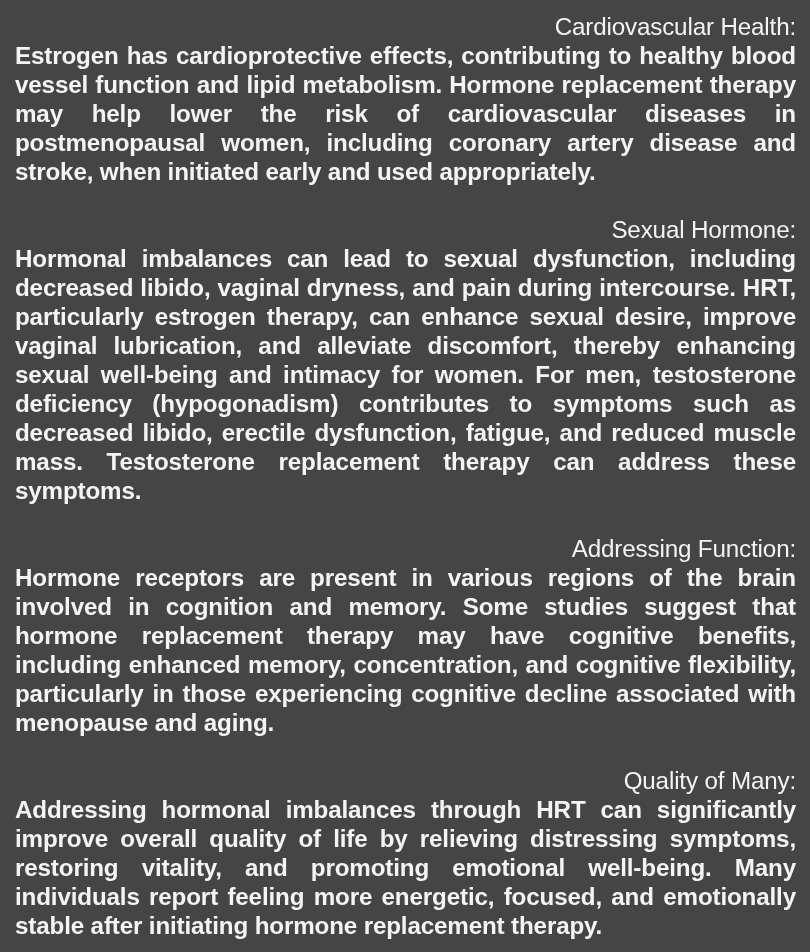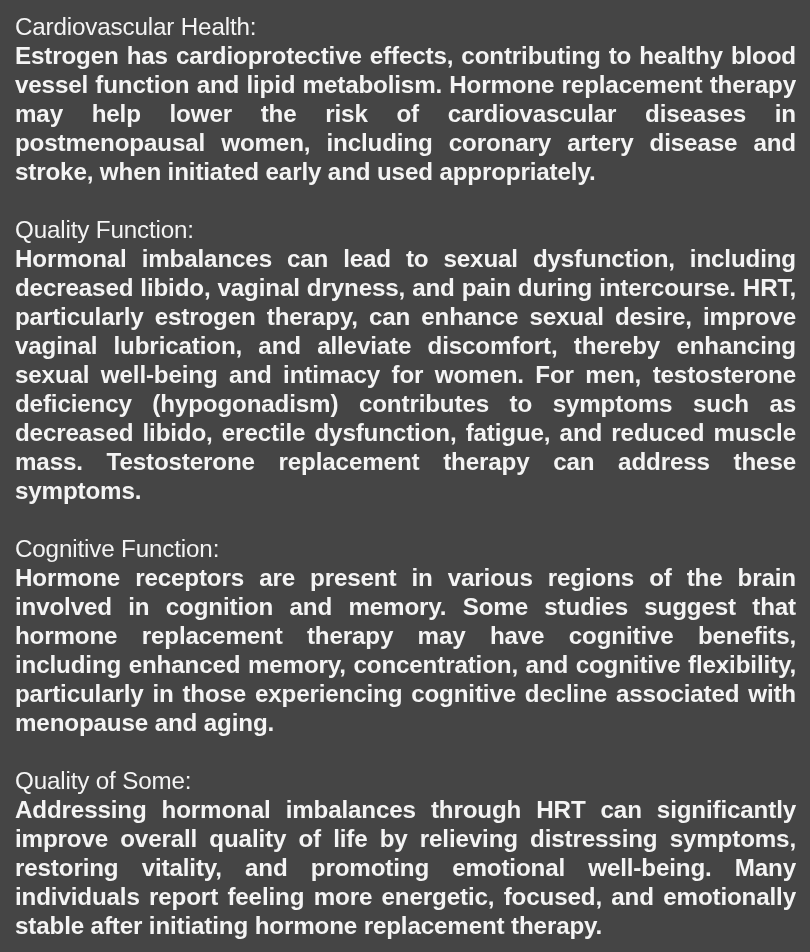--- a/index.html
+++ b/index.html
@@ -20,21 +20,21 @@
       font-family: "Liberation Sans", sans-serif;
       font-size: 24.2px;
       line-height: 29px;
       letter-spacing: -0.15px;
     }
     .section {
       margin: 0 0 29px 0;
     }
     .section-title {
       display: block;
-      text-align: left;
+      text-align: right;
       margin: 0;
       font-weight: normal;
       font-size: inherit;
     }
     .section-body {
       display: block;
       margin: 0;
       text-align: justify;
       text-align-last: left;
       hyphens: none;
@@ -45,27 +45,27 @@
 <body>
 
 <div class="page">
 
   <section class="section">
     <h2 class="section-title">Cardiovascular Health:</h2>
     <p class="section-body">Estrogen has cardioprotective effects, contributing to healthy blood vessel function and lipid metabolism. Hormone replacement therapy may help lower the risk of cardiovascular diseases in postmenopausal women, including coronary artery disease and stroke, when initiated early and used appropriately.</p>
   </section>
 
   <section class="section">
-    <h2 class="section-title">Quality Function:</h2>
+    <h2 class="section-title">Sexual Hormone:</h2>
     <p class="section-body">Hormonal imbalances can lead to sexual dysfunction, including decreased libido, vaginal dryness, and pain during intercourse. HRT, particularly estrogen therapy, can enhance sexual desire, improve vaginal lubrication, and alleviate discomfort, thereby enhancing sexual well-being and intimacy for women. For men, testosterone deficiency (hypogonadism) contributes to symptoms such as decreased libido, erectile dysfunction, fatigue, and reduced muscle mass. Testosterone replacement therapy can address these symptoms.</p>
   </section>
 
   <section class="section">
-    <h2 class="section-title">Cognitive Function:</h2>
+    <h2 class="section-title">Addressing Function:</h2>
     <p class="section-body">Hormone receptors are present in various regions of the brain involved in cognition and memory. Some studies suggest that hormone replacement therapy may have cognitive benefits, including enhanced memory, concentration, and cognitive flexibility, particularly in those experiencing cognitive decline associated with menopause and aging.</p>
   </section>
 
   <section class="section">
-    <h2 class="section-title">Quality of Some:</h2>
+    <h2 class="section-title">Quality of Many:</h2>
     <p class="section-body">Addressing hormonal imbalances through HRT can significantly improve overall quality of life by relieving distressing symptoms, restoring vitality, and promoting emotional well-being. Many individuals report feeling more energetic, focused, and emotionally stable after initiating hormone replacement therapy.</p>
   </section>
 
 </div>
 
 </body></html>

